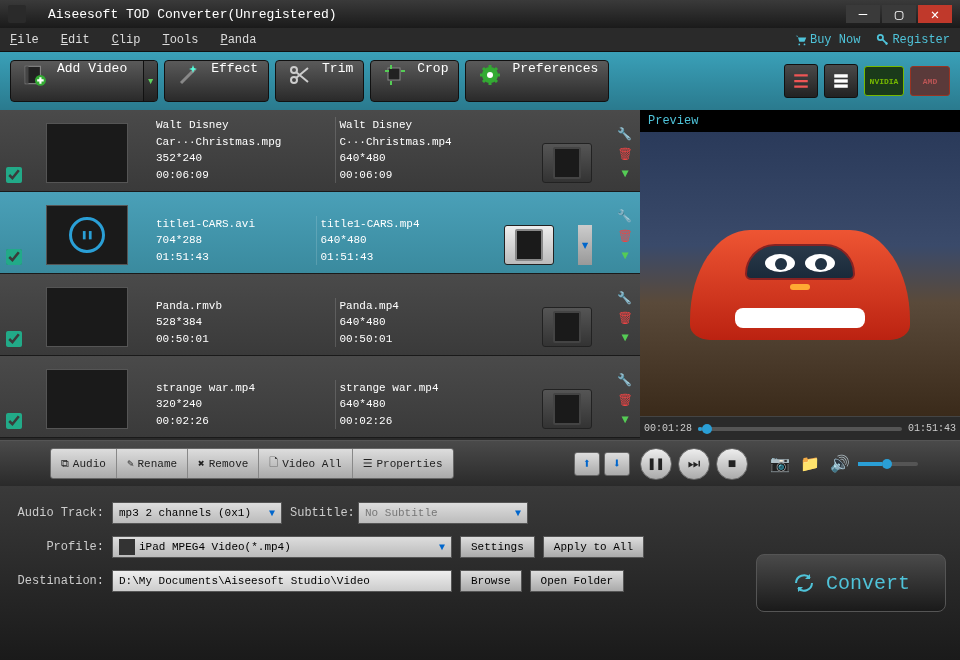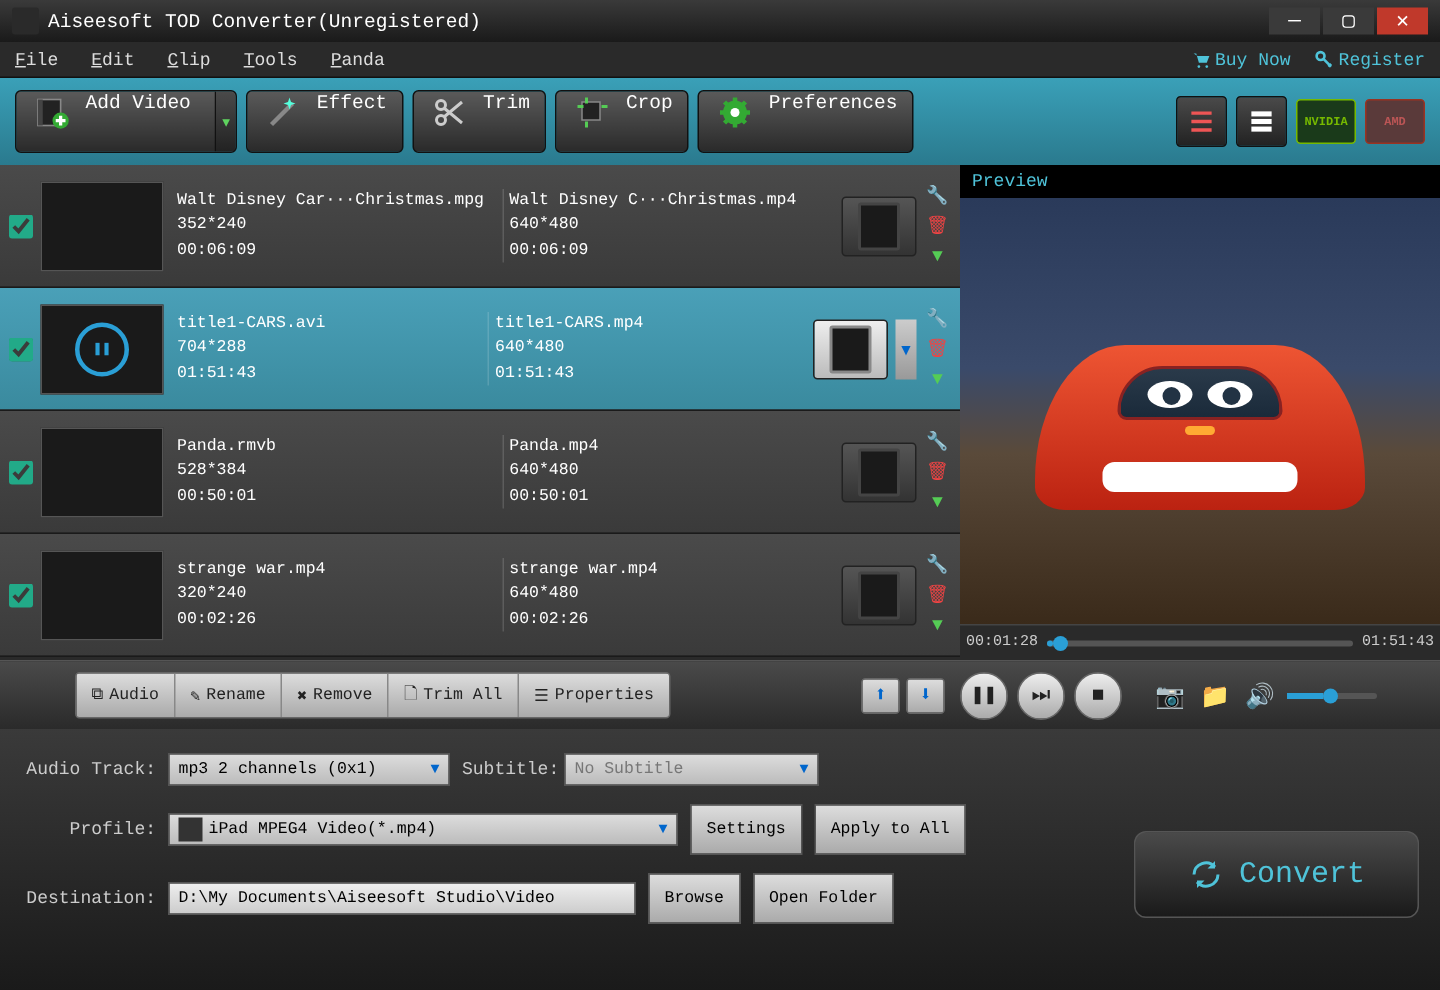--- a/index.html
+++ b/index.html
@@ -1,20 +1,20 @@
 <!DOCTYPE html>
 <html><head>
 <meta charset="utf-8">
 <style>
 * { margin: 0; padding: 0; box-sizing: border-box; font-family: "Courier New", monospace; }
 body { background: #1a1a1a; width: 960px; height: 660px; overflow: hidden; }
 
 .titlebar { background: linear-gradient(#3a3a3a, #1a1a1a); height: 28px; display: flex; align-items: center; padding: 0 8px; color: #fff; font-size: 13px; }
 .titlebar .logo { width: 18px; height: 18px; background: #2a2a2a; margin-right: 6px; border-radius: 2px; }
-.titlebar .title { flex: 1; }
+.titlebar .title { flex: 1; margin-left: 16px; }
 .titlebar .winbtn { width: 34px; height: 18px; margin-left: 2px; display: flex; align-items: center; justify-content: center; font-size: 14px; color: #fff; cursor: pointer; }
 .titlebar .min { background: #3a3a3a; }
 .titlebar .max { background: #3a3a3a; }
 .titlebar .close { background: #c0392b; }
 
 .menubar { background: #2a2a2a; height: 24px; display: flex; align-items: center; padding: 0 10px; font-size: 12px; color: #ddd; border-bottom: 1px solid #111; }
 .menubar .menuitem { margin-right: 22px; cursor: pointer; text-decoration: underline; text-decoration-color: transparent; }
 .menubar .menuitem:first-letter { text-decoration: underline; }
 .menubar .spacer { flex: 1; }
 .menubar .linkbtn { display: flex; align-items: center; gap: 2px; margin-left: 16px; cursor: pointer; color: #4fc3d9; }
@@ -25,21 +25,21 @@
 .tbtn .ticon { width: 28px; height: 28px; display: flex; align-items: center; justify-content: center; }
 .tbtn.split .dd { width: 14px; background: linear-gradient(#4a4a4a, #222); border-left: 1px solid #111; height: 100%; display: flex; align-items: center; justify-content: center; color: #5fd35f; margin-left: 8px; margin-right: -10px; border-radius: 0 4px 4px 0; }
 .toolbar .spacer { flex: 1; }
 .viewbtn { width: 34px; height: 34px; background: linear-gradient(#4a4a4a, #222); border: 1px solid #111; border-radius: 3px; display: flex; align-items: center; justify-content: center; color: #fff; cursor: pointer; }
 .gpuchip { width: 40px; height: 30px; border-radius: 3px; display: flex; align-items: center; justify-content: center; font-size: 8px; color: #fff; }
 .nvidia { background: #1a3a1a; border: 1px solid #76b900; color: #76b900; font-weight: bold; }
 .amd { background: #5a3a3a; border: 1px solid #932; color: #b55; font-weight: bold; }
 
 .body-area { display: flex; height: 330px; }
 .file-list { flex: 1; background: #2a2a2a; overflow-y: auto; }
-.file-row { display: flex; align-items: center; padding: 8px 6px; border-bottom: 1px solid #1a1a1a; background: linear-gradient(#4a4a4a, #3a3a3a); gap: 5px; height: 82px; }
+.file-row { display: flex; align-items: flex-end; padding: 8px 6px; border-bottom: 1px solid #1a1a1a; background: linear-gradient(#4a4a4a, #3a3a3a); gap: 24px; height: 82px; }
 .file-row.selected { background: linear-gradient(#4aa0b8, #3a8a9e); }
 .file-row .chk { width: 16px; height: 16px; accent-color: #2a8; }
 .file-row .thumb { width: 82px; height: 60px; background: #1a1a1a; border: 1px solid #555; display: flex; align-items: center; justify-content: center; position: relative; }
 .file-row .info { flex: 1; display: flex; }
 .file-row .col { flex: 1; font-size: 11px; color: #fff; line-height: 1.5; padding: 0 4px; border-right: 1px solid rgba(255,255,255,0.15); }
 .file-row .col:last-child { border-right: none; }
 .file-row .device { width: 50px; height: 40px; background: linear-gradient(#555, #333); border: 1px solid #222; border-radius: 3px; display: flex; align-items: center; justify-content: center; }
 .file-row.selected .device { background: linear-gradient(#eee, #bbb); }
 .file-row .device .ipad { width: 28px; height: 32px; background: #1a1a1a; border-radius: 2px; border: 2px solid #444; }
 .file-row.selected .device .ipad { border-color: #888; }
@@ -82,21 +82,21 @@
 .vol-track { width: 60px; height: 4px; background: #555; position: relative; border-radius: 2px; }
 .vol-track .fill { position: absolute; height: 100%; width: 40%; background: #2a9fd6; }
 .vol-track .knob { position: absolute; left: 40%; top: -3px; width: 10px; height: 10px; background: #2a9fd6; border-radius: 50%; }
 
 .settings-area { background: linear-gradient(#3a3a3a, #1a1a1a); padding: 16px 14px; display: flex; gap: 20px; height: 174px; }
 .settings-form { flex: 1; display: flex; flex-direction: column; gap: 12px; }
 .form-row { display: flex; align-items: center; gap: 8px; }
 .form-row label { width: 90px; text-align: right; font-size: 12px; color: #ccc; }
 .form-row .sel, .form-row .inp { background: linear-gradient(#ddd, #bbb); border: 1px solid #555; height: 22px; padding: 0 6px; font-size: 11px; display: flex; align-items: center; justify-content: space-between; cursor: pointer; }
 .form-row .sel .dd { color: #06c; font-size: 10px; }
-.form-row .btn { background: linear-gradient(#ddd, #aaa); border: 1px solid #555; height: 22px; padding: 16px 10px; font-size: 11px; display: flex; align-items: center; cursor: pointer; }
+.form-row .btn { background: linear-gradient(#ddd, #aaa); border: 1px solid #555; height: 22px; padding: 4px 10px; font-size: 11px; display: flex; align-items: center; cursor: pointer; }
 .profile-icon { width: 16px; height: 16px; background: #333; margin-right: 4px; display: inline-block; }
 
 .convert-btn { width: 190px; height: 58px; background: linear-gradient(#4a4a4a, #1a1a1a); border: 1px solid #555; border-radius: 8px; display: flex; align-items: center; justify-content: center; gap: 10px; color: #4fc3d9; font-size: 20px; cursor: pointer; align-self: center; margin-top: 20px; }
 .convert-btn .cic { width: 24px; height: 24px; }
 
 
 .th1 { background: linear-gradient(#5a6a8a, #3a4a5a); }
 .th2 { background: radial-gradient(circle at center, #1a3a5a 30%, #0a1a2a 100%); position: relative; }
 .th2::after { content: ""; position: absolute; left: 50%; top: 50%; width: 30px; height: 30px; border: 3px solid #2a9fd6; border-radius: 50%; transform: translate(-50%,-50%); }
 .th2::before { content: "❚❚"; position: absolute; left: 50%; top: 50%; transform: translate(-50%,-50%); color: #2a9fd6; font-size: 10px; }
@@ -356,21 +356,21 @@
       <div class="ab">
           <span>✎</span>
           <span>Rename</span>
         </div>
       <div class="ab">
           <span>✖</span>
           <span>Remove</span>
         </div>
       <div class="ab">
           <span>🗋</span>
-          <span>Trim All</span>
+          <span>Video All</span>
         </div>
       <div class="ab">
           <span>☰</span>
           <span>Properties</span>
         </div>
     </div>
     <span style="flex:1"></span>
     <div class="arrow-group">
       <div class="arr up">⬆</div>
       <div class="arr down">⬇</div>
@@ -388,21 +388,21 @@
         <div class="fill"></div>
         <div class="knob"></div>
       </div>
   </div>
 </div>
 
 <div class="settings-area">
   <div class="settings-form">
     <div class="form-row">
       <label>Audio Track:</label>
-      <div class="sel" style="width:188px">
+      <div class="sel" style="width:170px">
         <span>mp3 2 channels (0x1)</span>
           <span class="dd">▼</span>
       </div>
       <label style="width:60px">Subtitle:</label>
       <div class="sel" style="width:170px; color:#777">
         <span>No Subtitle</span>
           <span class="dd">▼</span>
       </div>
     </div>
     <div class="form-row">
@@ -416,21 +416,21 @@
       </div>
       <div class="btn">
           <span>Settings</span>
         </div>
       <div class="btn">
           <span>Apply to All</span>
         </div>
     </div>
     <div class="form-row">
       <label>Destination:</label>
-      <div class="inp" style="width:312px; background:linear-gradient(#eee,#ccc)">
+      <div class="inp" style="width:340px; background:linear-gradient(#eee,#ccc)">
         <span>D:\My Documents\Aiseesoft Studio\Video</span>
       </div>
       <div class="btn">
           <span>Browse</span>
         </div>
       <div class="btn">
           <span>Open Folder</span>
         </div>
     </div>
   </div>

